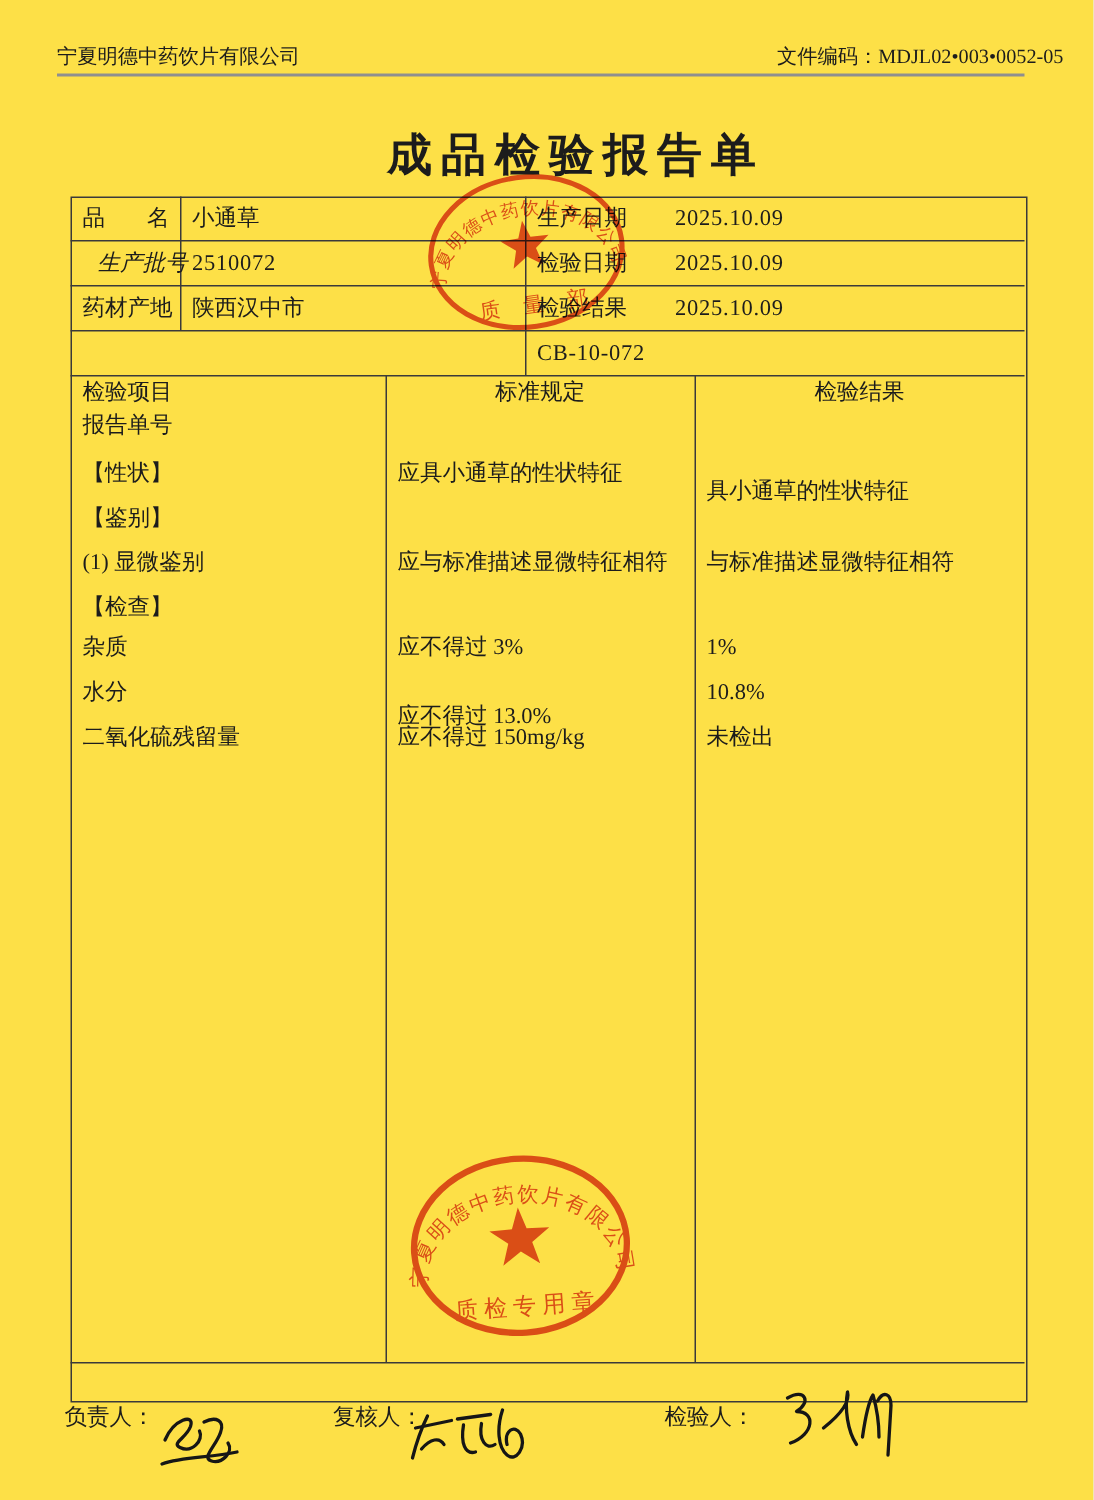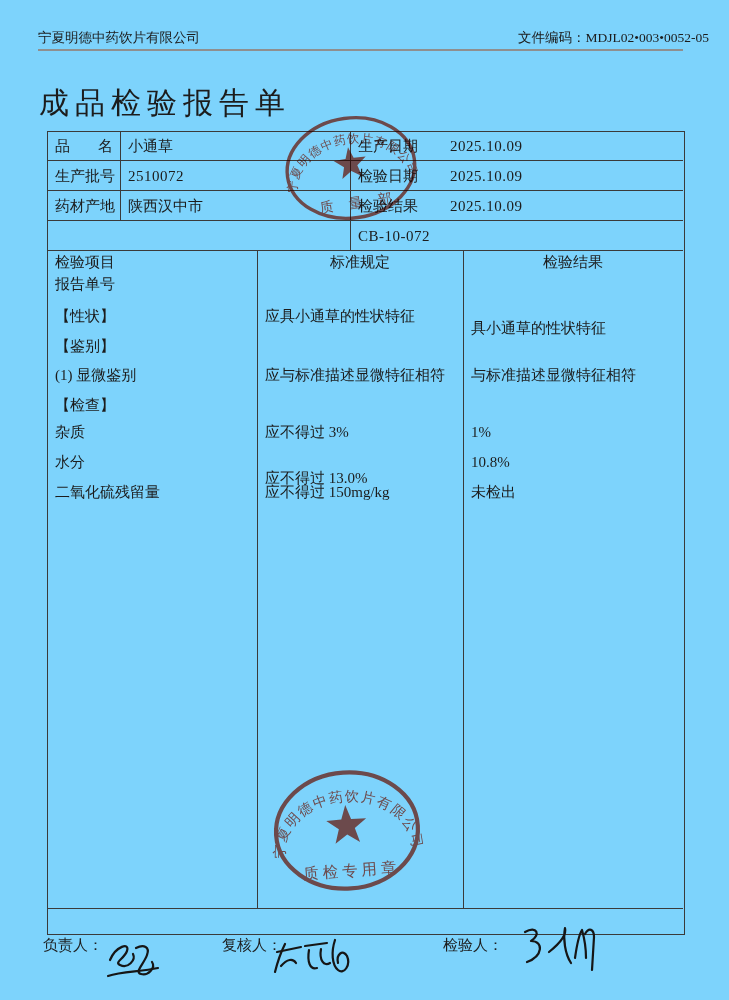--- a/index.html
+++ b/index.html
@@ -1,30 +1,30 @@
 <!DOCTYPE html>
 <html><head>
 <meta charset="utf-8">
 <style>
   html,body{margin:0;padding:0;background:#e8e8e8;}
   .page{
     position:relative;width:729px;height:1000px;margin:0 auto;
-    background:#7dd3fc;overflow:hidden;
+    background:#fde047;overflow:hidden;
     font-family:"Liberation Serif","DejaVu Serif",serif;
     color:#1c1c1c;
   }
   .abs{position:absolute;}
   .t15{font-size:15px;line-height:17px;white-space:nowrap;}
   .t14{font-size:13.5px;line-height:15px;white-space:nowrap;}
   .line{position:absolute;background:#3a3a3a;}
   .u{text-underline-offset:3px;text-align:right;}
   .just{display:inline-block;width:58px;text-align:justify;text-align-last:justify;}
   .title{
-    position:absolute;left:39px;right:0;top:83px;text-align:left;
-    font-size:30px;font-weight:normal;letter-spacing:6px;white-space:nowrap;
+    position:absolute;left:39px;right:0;top:83px;text-align:center;
+    font-size:30px;font-weight:bold;letter-spacing:6px;white-space:nowrap;
   }
   .stamp{position:absolute;mix-blend-mode:multiply;opacity:.85;}
   .sig{position:absolute;}
   .sig path{fill:none;stroke:#161616;stroke-width:2.2;stroke-linecap:round;stroke-linejoin:round;}
   .stamp text{fill:#d63c2e;font-family:"Liberation Serif","DejaVu Serif",serif;}
 </style>
 </head>
 <body>
 
 <div class="page">
@@ -46,21 +46,21 @@
   <div class="line" style="left:120px;top:131px;width:1px;height:89px;"></div>
   <div class="line" style="left:350px;top:131px;width:1px;height:119px;"></div>
   <div class="line" style="left:257px;top:250px;width:1px;height:658px;"></div>
   <div class="line" style="left:463px;top:250px;width:1px;height:658px;"></div>
 
   <div class="abs t15" style="left:55px;top:138px;"><span class="just">品名</span></div>
   <div class="abs t15" style="left:128px;top:138px;">小通草</div>
   <div class="abs t15" style="left:358px;top:138px;">生产日期</div>
   <div class="abs t15" style="left:450px;top:138px;letter-spacing:.5px;">2025.10.09</div>
 
-  <div class="abs t15" style="left:55px;top:168px;">生产批号</div>
+  <div class="abs t15" style="left:65px;top:168px;font-style:italic;">生产批号</div>
   <div class="abs t15" style="left:128px;top:168px;letter-spacing:.5px;">2510072</div>
   <div class="abs t15" style="left:358px;top:168px;">检验日期</div>
   <div class="abs t15" style="left:450px;top:168px;letter-spacing:.5px;">2025.10.09</div>
 
   <div class="abs t15" style="left:55px;top:198px;">药材产地</div>
   <div class="abs t15" style="left:128px;top:198px;">陕西汉中市</div>
   <div class="abs t15" style="left:358px;top:198px;">检验结果</div>
   <div class="abs t15" style="left:450px;top:198px;letter-spacing:.5px;">2025.10.09</div>
 
   <div class="abs t15" style="left:55px;top:228px;margin-top:48px;">报告单号</div>

